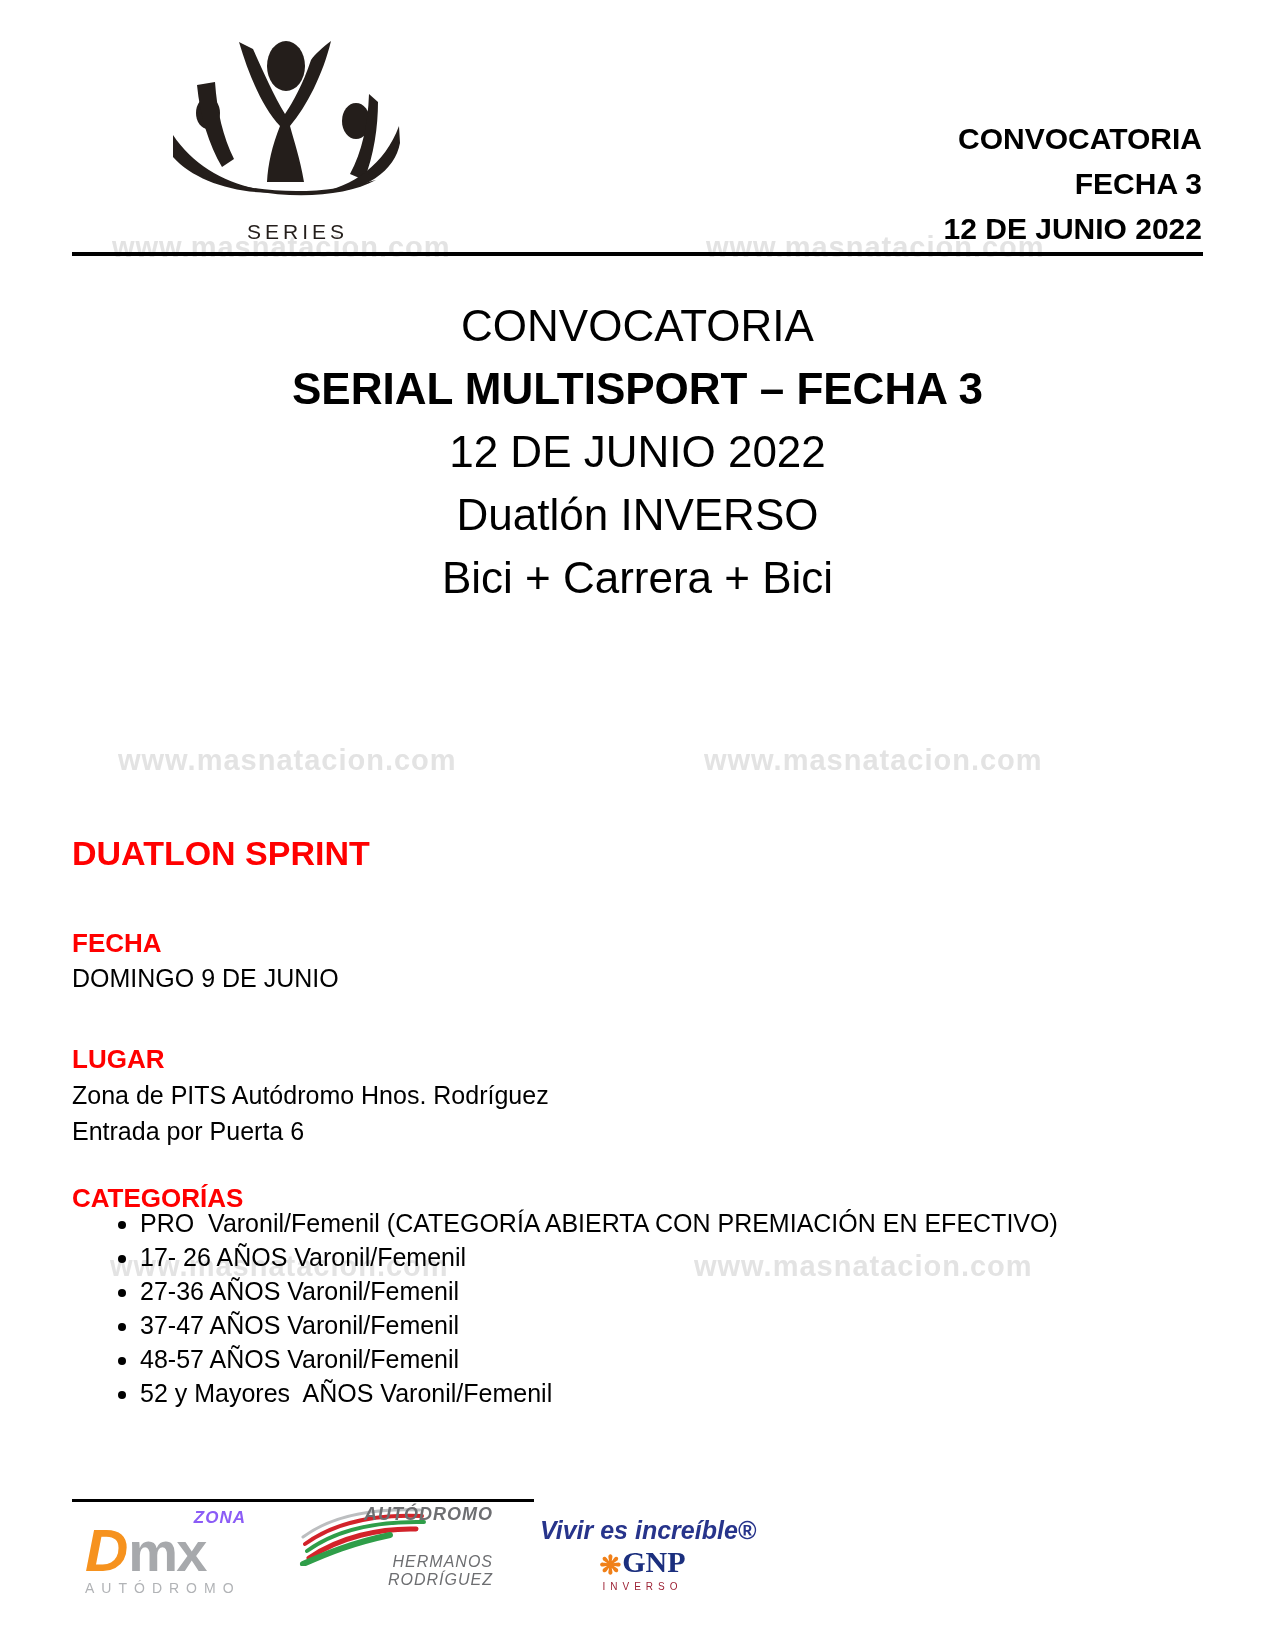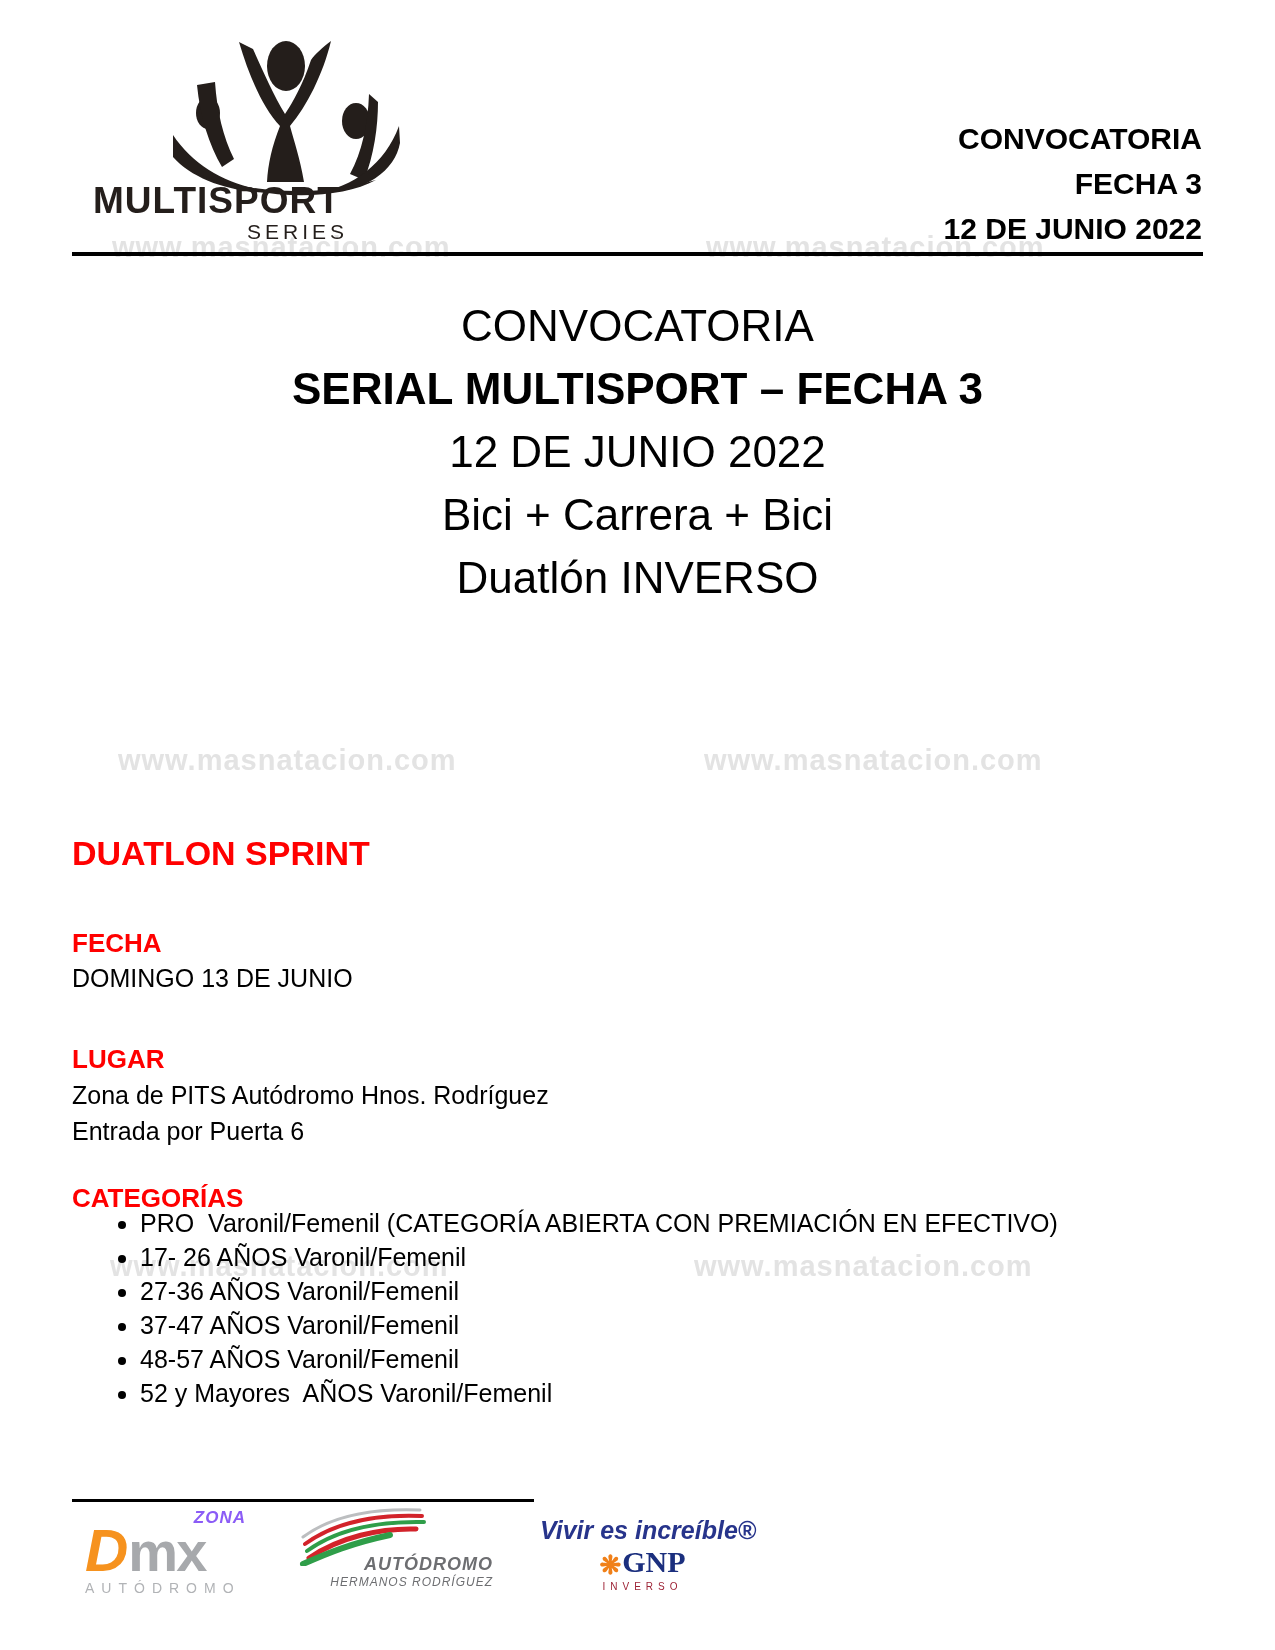--- a/index.html
+++ b/index.html
@@ -74,21 +74,21 @@
   .dmx-d{color:#f6921e;font-size:60px;font-weight:bold;font-style:italic;}
   .dmx-mx{color:#a7a9ac;font-size:56px;font-weight:bold;letter-spacing:-2px;}
   .dmx-sub{
     position:absolute;left:0;top:72px;color:#b1b3b6;font-size:14px;
     letter-spacing:7px;white-space:nowrap;
   }
   .ahr{position:absolute;left:298px;top:1502px;width:195px;height:95px;}
   .ahr-swoosh{position:absolute;left:0;top:2px;}
   .ahr-text{position:absolute;right:0;bottom:8px;text-align:right;color:#6d6e71;}
   .ahr-name{font-size:18px;font-weight:bold;font-style:italic;letter-spacing:1px;}
-  .ahr-sub{font-size:12px;font-style:italic;letter-spacing:1px;}
+  .ahr-sub{font-size:16px;font-style:italic;letter-spacing:1px;margin-top:28px;}
   .gnp{position:absolute;left:540px;top:1516px;width:205px;text-align:center;}
   .gnp-slogan{
     color:#27348b;font-size:25px;font-weight:bold;font-style:italic;
     white-space:nowrap;
   }
   .gnp-brand{margin-top:2px;color:#1b2f7e;font-family:"Liberation Serif",serif;
     font-weight:bold;font-size:30px;line-height:30px;}
   .gnp-flower{color:#f08019;font-size:26px;font-family:"Liberation Sans",sans-serif;
     vertical-align:-2px;margin-right:1px;}
   .gnp-seguros{color:#9d2235;font-size:10px;letter-spacing:5px;margin-top:1px;}
@@ -112,45 +112,44 @@
         <path d="M68 2 C 78 36 92 68 109 86 C 101 106 97 124 96 142 L 133 142 C 129 118 123 101 119 86 C 136 66 152 34 160 1 C 151 8 144 14 140 20 C 132 44 122 62 114 74 C 103 56 92 31 82 9 Z"></path>
         <ellipse cx="37" cy="73" rx="12" ry="16"></ellipse>
         <path d="M26 45 C 29 76 38 105 51 127 L 63 119 C 52 97 46 71 44 42 Z"></path>
         <ellipse cx="185" cy="81" rx="14" ry="18"></ellipse>
         <path d="M198 54 C 197 84 191 112 179 134 L 193 140 C 203 116 207 86 207 62 Z"></path>
         <path d="M2 95 C 26 131 68 151 115 152 C 70 156 24 142 2 117 Z"></path>
         <path d="M228 86 C 214 124 182 147 146 153 C 196 153 224 130 229 103 Z"></path>
         <path d="M30 135 C 85 155 150 156 205 140 C 165 162 85 160 30 135 Z"></path>
       </g>
     </svg>
-    <div class="ms-word">MULTISPORT</div>
     <div class="ms-series">SERIES</div>
   </div>
 
   <div class="hdr-right">
     <div>CONVOCATORIA</div>
     <div>FECHA 3</div>
     <div>12 DE JUNIO 2022</div>
   </div>
 
   <div class="rule-top"></div>
 
   <div class="title-block">
     <div>CONVOCATORIA</div>
     <div class="t-bold">SERIAL MULTISPORT – FECHA 3</div>
     <div>12 DE JUNIO 2022</div>
+    <div>Duatlón INVERSO</div>
     <div>Bici + Carrera + Bici</div>
-    <div>Duatlón INVERSO</div>
   </div>
 
 
   <div class="h-event red">DUATLON SPRINT</div>
 
   <div class="h-sec h-fecha red">FECHA</div>
-  <div class="b-sec b-fecha">DOMINGO 13 DE JUNIO</div>
+  <div class="b-sec b-fecha">DOMINGO 9 DE JUNIO</div>
 
   <div class="h-sec h-lugar red">LUGAR</div>
   <div class="b-sec b-lugar1">Zona de PITS Autódromo Hnos. Rodríguez</div>
   <div class="b-sec b-lugar2">Entrada por Puerta 6</div>
 
   <div class="h-sec h-cat red">CATEGORÍAS</div>
   <ul class="cat-list">
     <li>PRO  Varonil/Femenil (CATEGORÍA ABIERTA CON PREMIACIÓN EN EFECTIVO)</li>
     <li>17- 26 AÑOS Varonil/Femenil</li>
     <li>27-36 AÑOS Varonil/Femenil</li>

